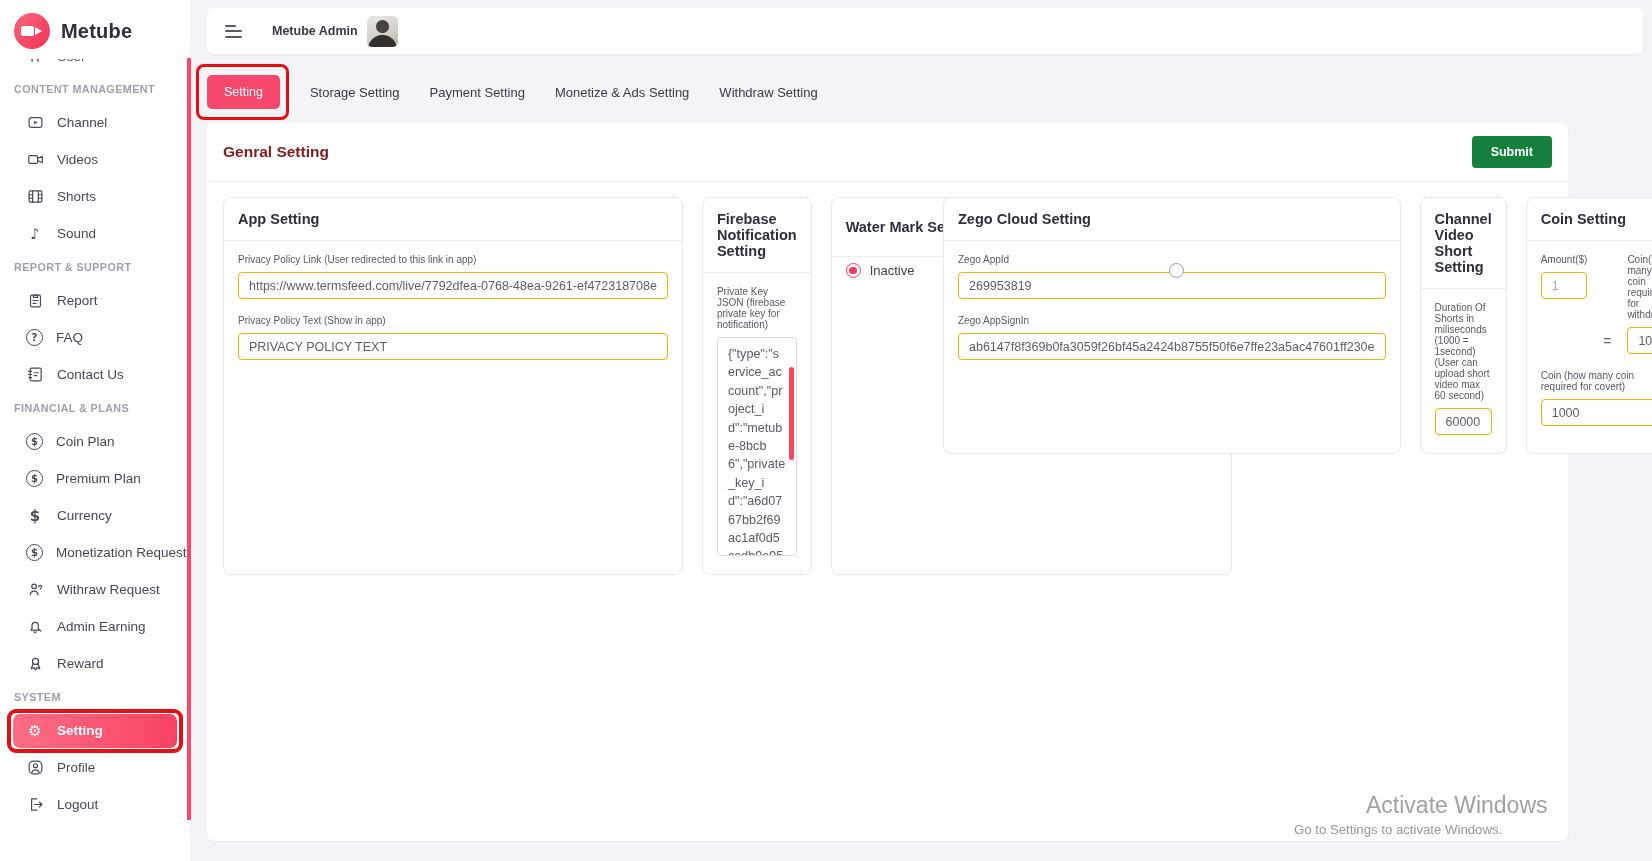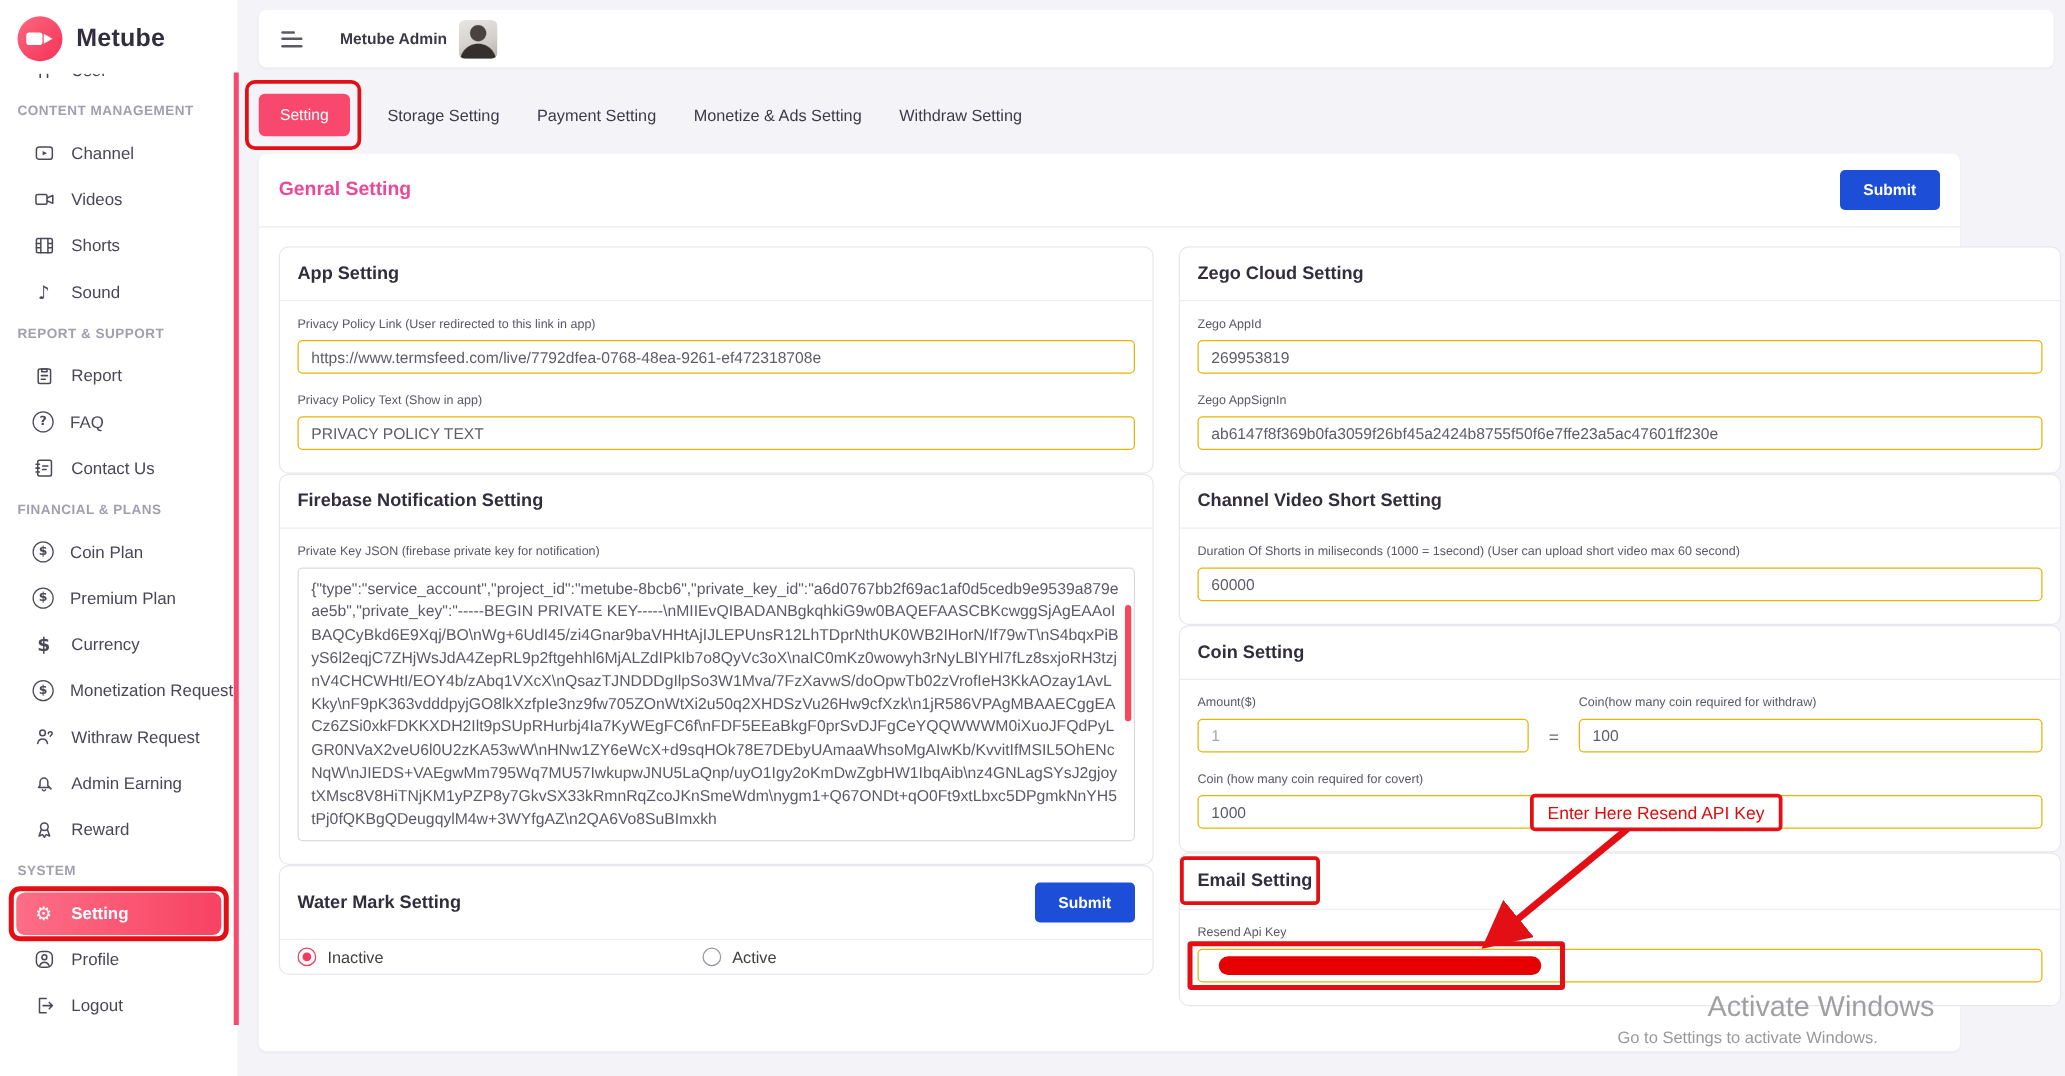--- a/index.html
+++ b/index.html
@@ -43,24 +43,24 @@
 
   
   .tabs { margin:21px 84px 0 16px; display:flex; align-items:center; gap:30px; }
   .tab { font-size:13px; color:#3d3a48; cursor:pointer; white-space:nowrap; }
   .tab.active { position:relative; background:#f8486d; color:#fff; font-size:12.5px; padding:10px 17px; border-radius:5px; }
   .tab-ann { position:absolute; left:-11px; top:-11px; right:-9px; bottom:-11px; border:3.5px solid #e30f15; border-radius:8px; pointer-events:none; }
 
   
   .page-card { margin:14px 84px 0 16px; background:#fff; border-radius:6px; box-shadow:0 1px 2px rgba(40,40,60,.05); min-height:718px; }
   .page-head { display:flex; align-items:center; justify-content:space-between; padding:13px 16px; border-bottom:1px solid #ecebf1; }
-  .page-title { font-size:15.5px; font-weight:bold; color:#ec4899; }
-  .btn-submit { background:#1d4ed8; color:#fff; border:none; font-family:inherit; font-size:12.5px; font-weight:bold; padding:9px 19px; border-radius:4px; cursor:pointer; }
+  .page-title { font-size:15.5px; font-weight:bold; color:#7f1d1d; }
+  .btn-submit { background:#15803d; color:#fff; border:none; font-family:inherit; font-size:12.5px; font-weight:bold; padding:9px 19px; border-radius:4px; cursor:pointer; }
   .grid { display:grid; grid-template-columns:700px 1fr; gap:20px; padding:15px 16px 22px; align-items:start; }
-  .col { display:flex; flex-direction:column; }
+  .col { display:flex; flex-direction:row; gap:19px; }
   .sub-card { border:1px solid #e8e7ef; border-radius:8px; background:#fff; }
   .sub-head { display:flex; align-items:center; justify-content:space-between; padding:13px 14px; border-bottom:1px solid #eeedf3; }
   .sub-title { font-size:14.5px; font-weight:bold; color:#312d3d; }
   .sub-body { padding:13px 14px 18px; }
   .lbl { font-size:10px; color:#5a5766; margin-bottom:7px; }
   .lbl.mt { margin-top:16px; }
   .inp { height:27px; border:1px solid #eab308; border-radius:4px; display:flex; align-items:center; padding:0 10px; font-size:12.5px; color:#5f5c69; background:#fff; overflow:hidden; white-space:nowrap; }
   .inp.ghost { color:#a8a6b2; }
   .ta { position:relative; border:1px solid #dcdbe4; border-radius:4px; padding:7px 10px; font-size:12.6px; line-height:18.4px; color:#5d5a67; word-break:break-all; height:219px; overflow:hidden; }
   .ta-thumb { position:absolute; right:2px; top:29px; width:5px; height:93px; background:#f8485e; border-radius:3px; cursor:pointer; }

